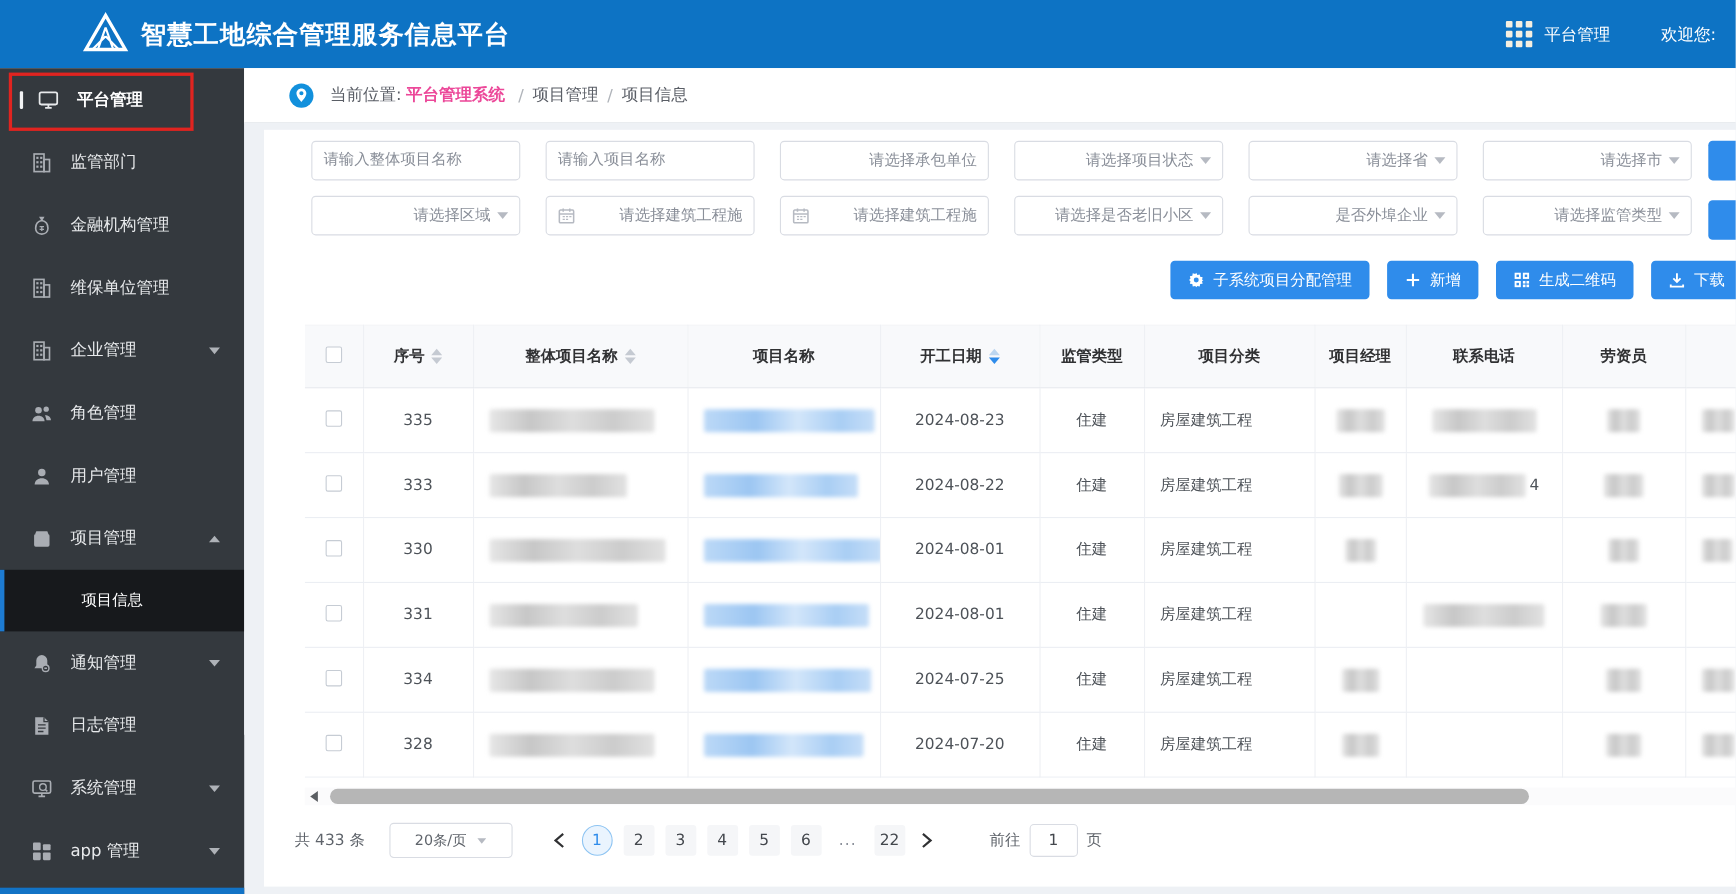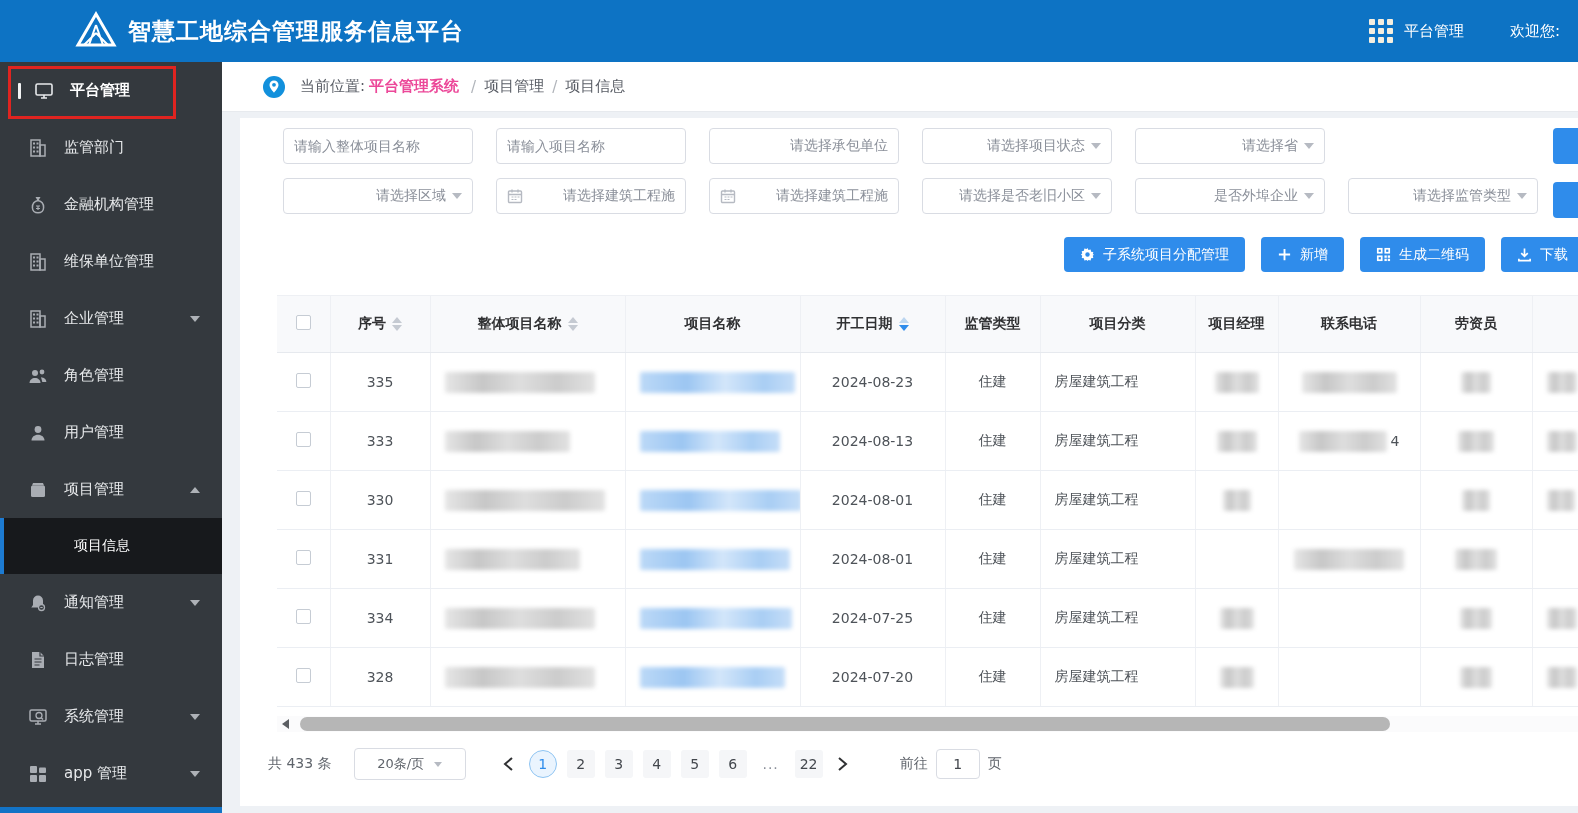--- a/index.html
+++ b/index.html
@@ -37,21 +37,21 @@
   .crumb-root { font-weight:bold; color:#ec4899; margin:0 4px; }
   .crumb-sep { color:#b0b4ba; margin:0 8px; }
   .crumb-item { color:#5a5e66; }
 
   .card { position:absolute; top:56px; left:18px; width:1338px; height:688px; background:#fff; }
 
   
   .frow { position:absolute; left:43px; display:flex; gap:23px; }
   .frow1 { top:10px; } .frow2 { top:60px; }
   .fbox { width:190px; height:36px; border:1px solid #d9dce3; border-radius:4px; background:#fff; display:flex; align-items:center; padding:0 10px; font-size:14px; color:#8a8f99; position:relative; }
-  .fbox input { border:none; outline:none; width:100%; font-size:14px; color:#606266; font-family:Liberation Sans, sans-serif; background:transparent; }
+  .fbox input { border:none; outline:none; width:100%; font-size:14px; color:#606266; font-family:Liberation Mono, monospace; background:transparent; }
   .fbox input::placeholder { color:#8a8f99; }
   .fbox .ph { flex:1; overflow:hidden; white-space:nowrap;text-align:right; }
   .fbox .sel-arrow { width:0; height:0; border-left:5px solid transparent; border-right:5px solid transparent; border-top:6px solid #b6bac2; margin-left:6px; }
   .fbox .cal { width:16px; height:16px; margin-right:8px; flex:none; }
   .cut-btn { position:absolute; right:0; width:25px; height:36px; background:#2f8ceb; border-radius:4px 0 0 4px; cursor:pointer; }
   .cut1 { top:10px; } .cut2 { top:64px; }
 
   
   .actions { position:absolute; top:119px; left:824px; display:flex; gap:16px; }
   .act-btn { height:35px; background:#2f8ceb; color:#fff; border:none; border-radius:4px; font-size:14px; padding:0 16px; display:flex; align-items:center; gap:8px; cursor:pointer; font-family:inherit; white-space:nowrap; }
@@ -313,20 +313,24 @@
           </div>
           <div class="fbox">
             <span class="ph">请选择承包单位</span>
           </div>
           <div class="fbox">
             <span class="ph">请选择项目状态</span>
             <span class="sel-arrow"></span>
           </div>
           <div class="fbox">
             <span class="ph">请选择省</span>
+            <span class="sel-arrow"></span>
+          </div>
+          <div class="fbox">
+            <span class="ph">请选择市</span>
             <span class="sel-arrow"></span>
           </div>
         </div>
       <div class="frow frow2" id="filters-row2">
           <div class="fbox">
             <span class="ph">请选择区域</span>
             <span class="sel-arrow"></span>
           </div>
           <div class="fbox">
             <span class="ic cal">
@@ -456,21 +460,21 @@
                 <td><span class="blur g" style="width: 44px;"></span></td>
                 <td><span class="blur g" style="width: 95px;"></span></td>
                 <td><span class="blur g" style="width: 30px;"></span></td>
                 <td class="tl"><span class="blur g" style="width: 30px;"></span></td>
               </tr>
               <tr>
                 <td><span class="cbx"></span></td>
                 <td>333</td>
                 <td class="tl"><span class="blur g" style="width: 125px;"></span></td>
                 <td class="tl"><span class="blur b" style="width: 140px;"></span></td>
-                <td>2024-08-13</td>
+                <td>2024-08-22</td>
                 <td>住建</td>
                 <td class="tl">房屋建筑工程</td>
                 <td><span class="blur g" style="width: 40px;"></span></td>
                 <td><span class="blur g" style="width: 88px;"></span><span class="phone-suffix">4</span></td>
                 <td><span class="blur g" style="width: 36px;"></span></td>
                 <td class="tl"><span class="blur g" style="width: 30px;"></span></td>
               </tr>
               <tr>
                 <td><span class="cbx"></span></td>
                 <td>330</td>

